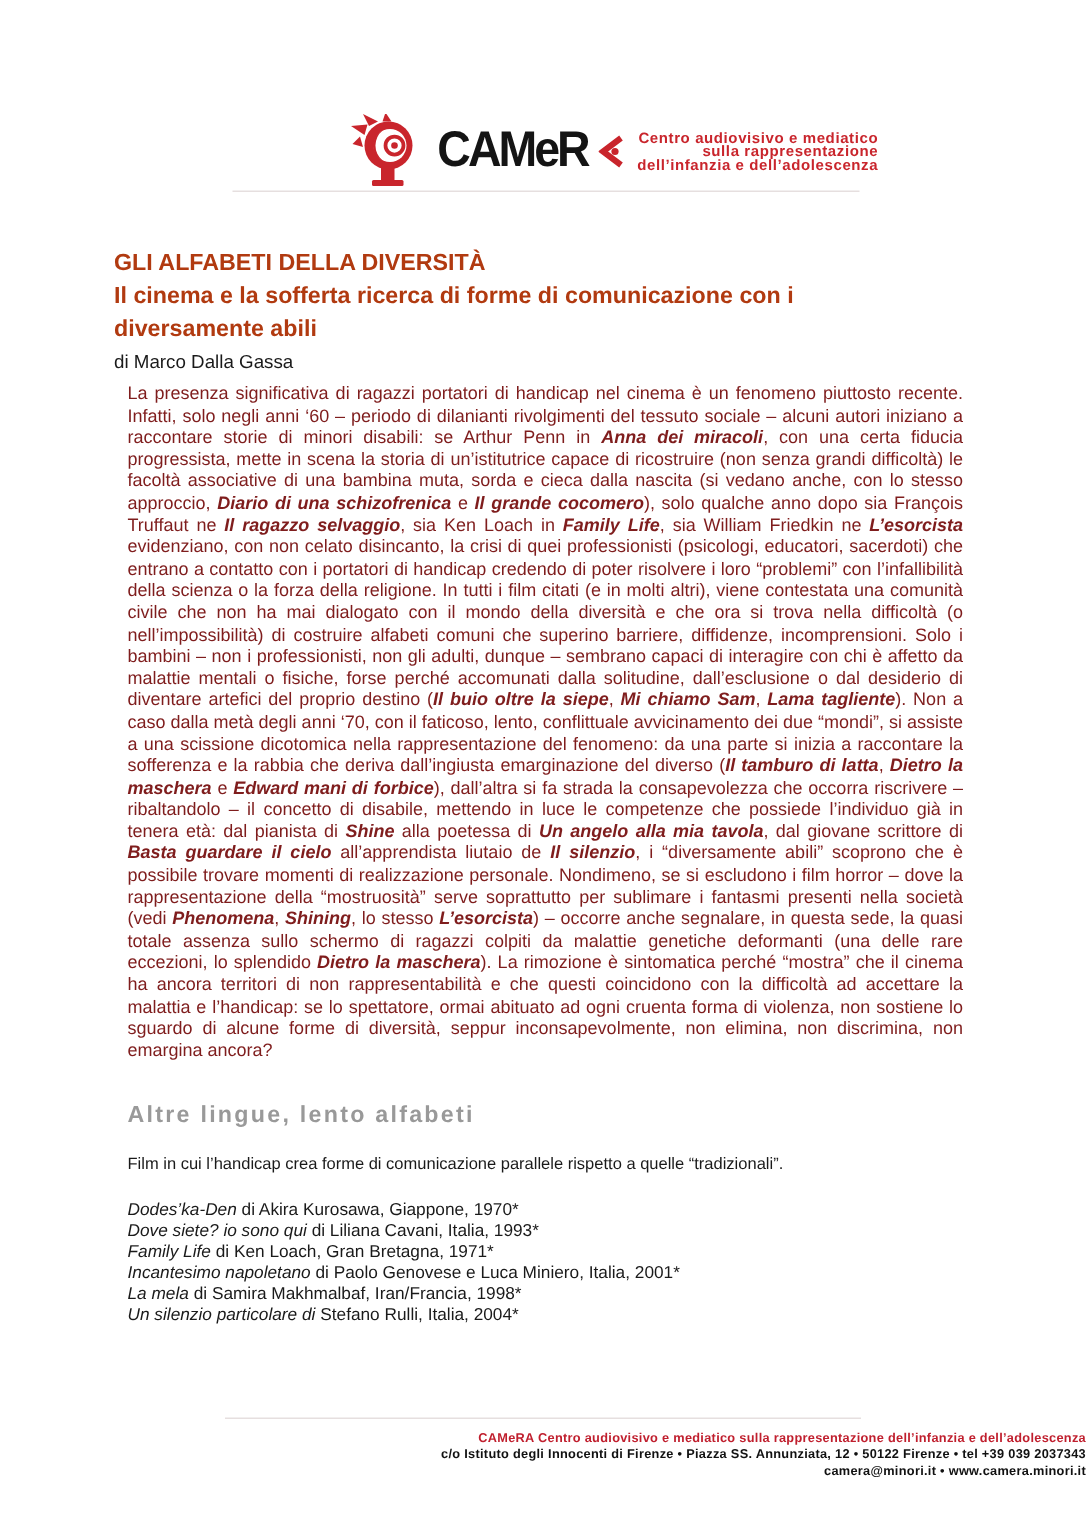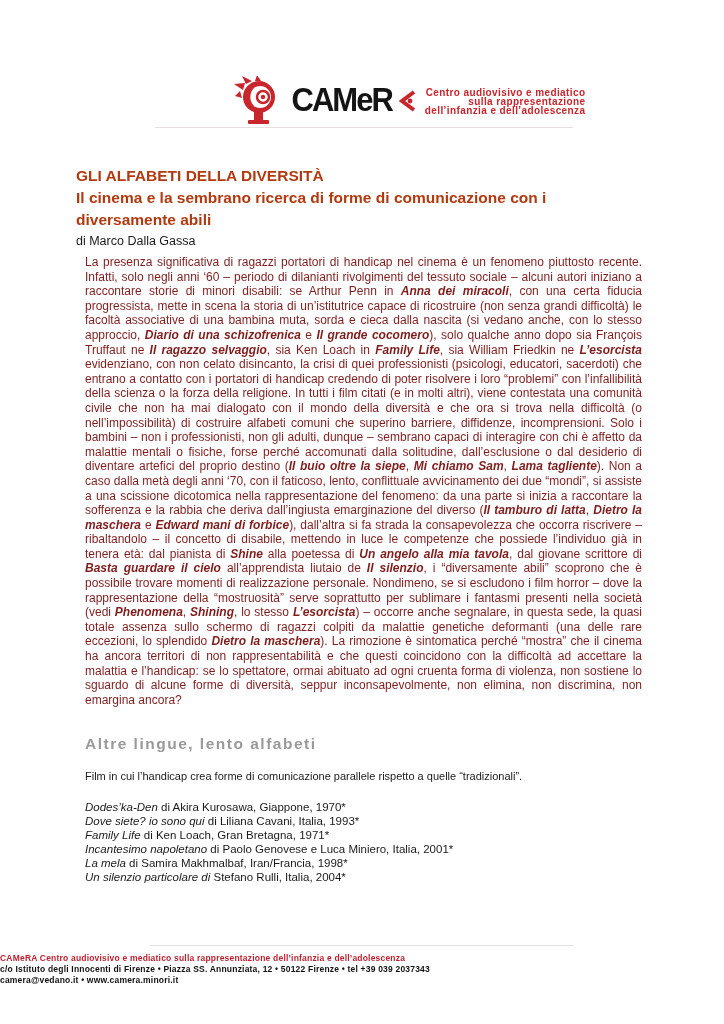--- a/index.html
+++ b/index.html
@@ -51,21 +51,21 @@
     font-size:11px;line-height:15px;
   }
   .film-list{
     position:absolute;left:85px;top:801px;width:557px;
     font-size:11.5px;line-height:13.9px;
   }
   .film-row i{font-style:italic;}
   
   .footer{
     position:absolute;top:953px;left:0;width:100%;
-    text-align:left;font-weight:bold;font-size:8.5px;
+    text-align:right;font-weight:bold;font-size:8.5px;
     line-height:11px;letter-spacing:.2px;color:#111;
   }
   .footer .f-red{color:#c01f2e;}
 </style>
 </head>
 <body>
 
 <div class="page">
 
   <div class="logo">
@@ -93,21 +93,21 @@
       <div>Centro audiovisivo e mediatico</div>
       <div>sulla rappresentazione</div>
       <div>dell’infanzia e dell’adolescenza</div>
     </div>
   </div>
 
   <div class="rule rule-top"></div>
 
   <div class="title-block">
     <h1 class="doc-title">GLI ALFABETI DELLA DIVERSITÀ</h1>
-    <div class="doc-subtitle">Il cinema e la sembrano ricerca di forme di comunicazione con i</div>
+    <div class="doc-subtitle">Il cinema e la sofferta ricerca di forme di comunicazione con i</div>
     <div class="doc-subtitle">diversamente abili</div>
     <div class="byline">di Marco Dalla Gassa</div>
   </div>
 
   <div class="body-par"><span>La presenza significativa di ragazzi portatori di handicap nel cinema è un fenomeno piuttosto recente. Infatti, solo negli anni ‘60 – periodo di dilanianti rivolgimenti del tessuto sociale – alcuni autori iniziano a raccontare storie di minori disabili: se Arthur Penn in </span><span class="bi">Anna dei miracoli</span><span>, con una certa fiducia progressista, mette in scena la storia di un’istitutrice capace di ricostruire (non senza grandi difficoltà) le facoltà associative di una bambina muta, sorda e cieca dalla nascita (si vedano anche, con lo stesso approccio, </span><span class="bi">Diario di una schizofrenica</span><span> e </span><span class="bi">Il grande cocomero</span><span>), solo qualche anno dopo sia François Truffaut ne </span><span class="bi">Il ragazzo selvaggio</span><span>, sia Ken Loach in </span><span class="bi">Family Life</span><span>, sia William Friedkin ne </span><span class="bi">L’esorcista</span><span> evidenziano, con non celato disincanto, la crisi di quei professionisti (psicologi, educatori, sacerdoti) che entrano a contatto con i portatori di handicap credendo di poter risolvere i loro “problemi” con l’infallibilità della scienza o la forza della religione. In tutti i film citati (e in molti altri), viene contestata una comunità civile che non ha mai dialogato con il mondo della diversità e che ora si trova nella difficoltà (o nell’impossibilità) di costruire alfabeti comuni che superino barriere, diffidenze, incomprensioni. Solo i bambini – non i professionisti, non gli adulti, dunque – sembrano capaci di interagire con chi è affetto da malattie mentali o fisiche, forse perché accomunati dalla solitudine, dall’esclusione o dal desiderio di diventare artefici del proprio destino (</span><span class="bi">Il buio oltre la siepe</span><span>, </span><span class="bi">Mi chiamo Sam</span><span>, </span><span class="bi">Lama tagliente</span><span>). Non a caso dalla metà degli anni ‘70, con il faticoso, lento, conflittuale avvicinamento dei due “mondi”, si assiste a una scissione dicotomica nella rappresentazione del fenomeno: da una parte si inizia a raccontare la sofferenza e la rabbia che deriva dall’ingiusta emarginazione del diverso (</span><span class="bi">Il tamburo di latta</span><span>, </span><span class="bi">Dietro la maschera</span><span> e </span><span class="bi">Edward mani di forbice</span><span>), dall’altra si fa strada la consapevolezza che occorra riscrivere – ribaltandolo – il concetto di disabile, mettendo in luce le competenze che possiede l’individuo già in tenera età: dal pianista di </span><span class="bi">Shine</span><span> alla poetessa di </span><span class="bi">Un angelo alla mia tavola</span><span>, dal giovane scrittore di </span><span class="bi">Basta guardare il cielo</span><span> all’apprendista liutaio de </span><span class="bi">Il silenzio</span><span>, i “diversamente abili” scoprono che è possibile trovare momenti di realizzazione personale. Nondimeno, se si escludono i film horror – dove la rappresentazione della “mostruosità” serve soprattutto per sublimare i fantasmi presenti nella società (vedi </span><span class="bi">Phenomena</span><span>, </span><span class="bi">Shining</span><span>, lo stesso </span><span class="bi">L’esorcista</span><span>) – occorre anche segnalare, in questa sede, la quasi totale assenza sullo schermo di ragazzi colpiti da malattie genetiche deformanti (una delle rare eccezioni, lo splendido </span><span class="bi">Dietro la maschera</span><span>). La rimozione è sintomatica perché “mostra” che il cinema ha ancora territori di non rappresentabilità e che questi coincidono con la difficoltà ad accettare la malattia e l’handicap: se lo spettatore, ormai abituato ad ogni cruenta forma di violenza, non sostiene lo sguardo di alcune forme di diversità, seppur inconsapevolmente, non elimina, non discrimina, non emargina ancora?</span></div>
 
   <h2 class="section-heading">Altre lingue, lento alfabeti</h2>
   <div class="section-intro">Film in cui l’handicap crea forme di comunicazione parallele rispetto a quelle “tradizionali”.</div>
 
   <div class="film-list">
@@ -116,16 +116,16 @@
     <div class="film-row"><i>Family Life</i><span> di Ken Loach, Gran Bretagna, 1971*</span></div>
     <div class="film-row"><i>Incantesimo napoletano</i><span> di Paolo Genovese e Luca Miniero, Italia, 2001*</span></div>
     <div class="film-row"><i>La mela</i><span> di Samira Makhmalbaf, Iran/Francia, 1998*</span></div>
     <div class="film-row"><i>Un silenzio particolare di</i><span> Stefano Rulli, Italia, 2004*</span></div>
   </div>
 
   <div class="rule rule-bottom"></div>
   <div class="footer">
     <div class="f-red">CAMeRA Centro audiovisivo e mediatico sulla rappresentazione dell’infanzia e dell’adolescenza</div>
     <div>c/o Istituto degli Innocenti di Firenze • Piazza SS. Annunziata, 12 • 50122 Firenze • tel +39 039 2037343</div>
-    <div>camera@vedano.it • www.camera.minori.it</div>
+    <div>camera@minori.it • www.camera.minori.it</div>
   </div>
 
 </div>
 
 </body></html>

